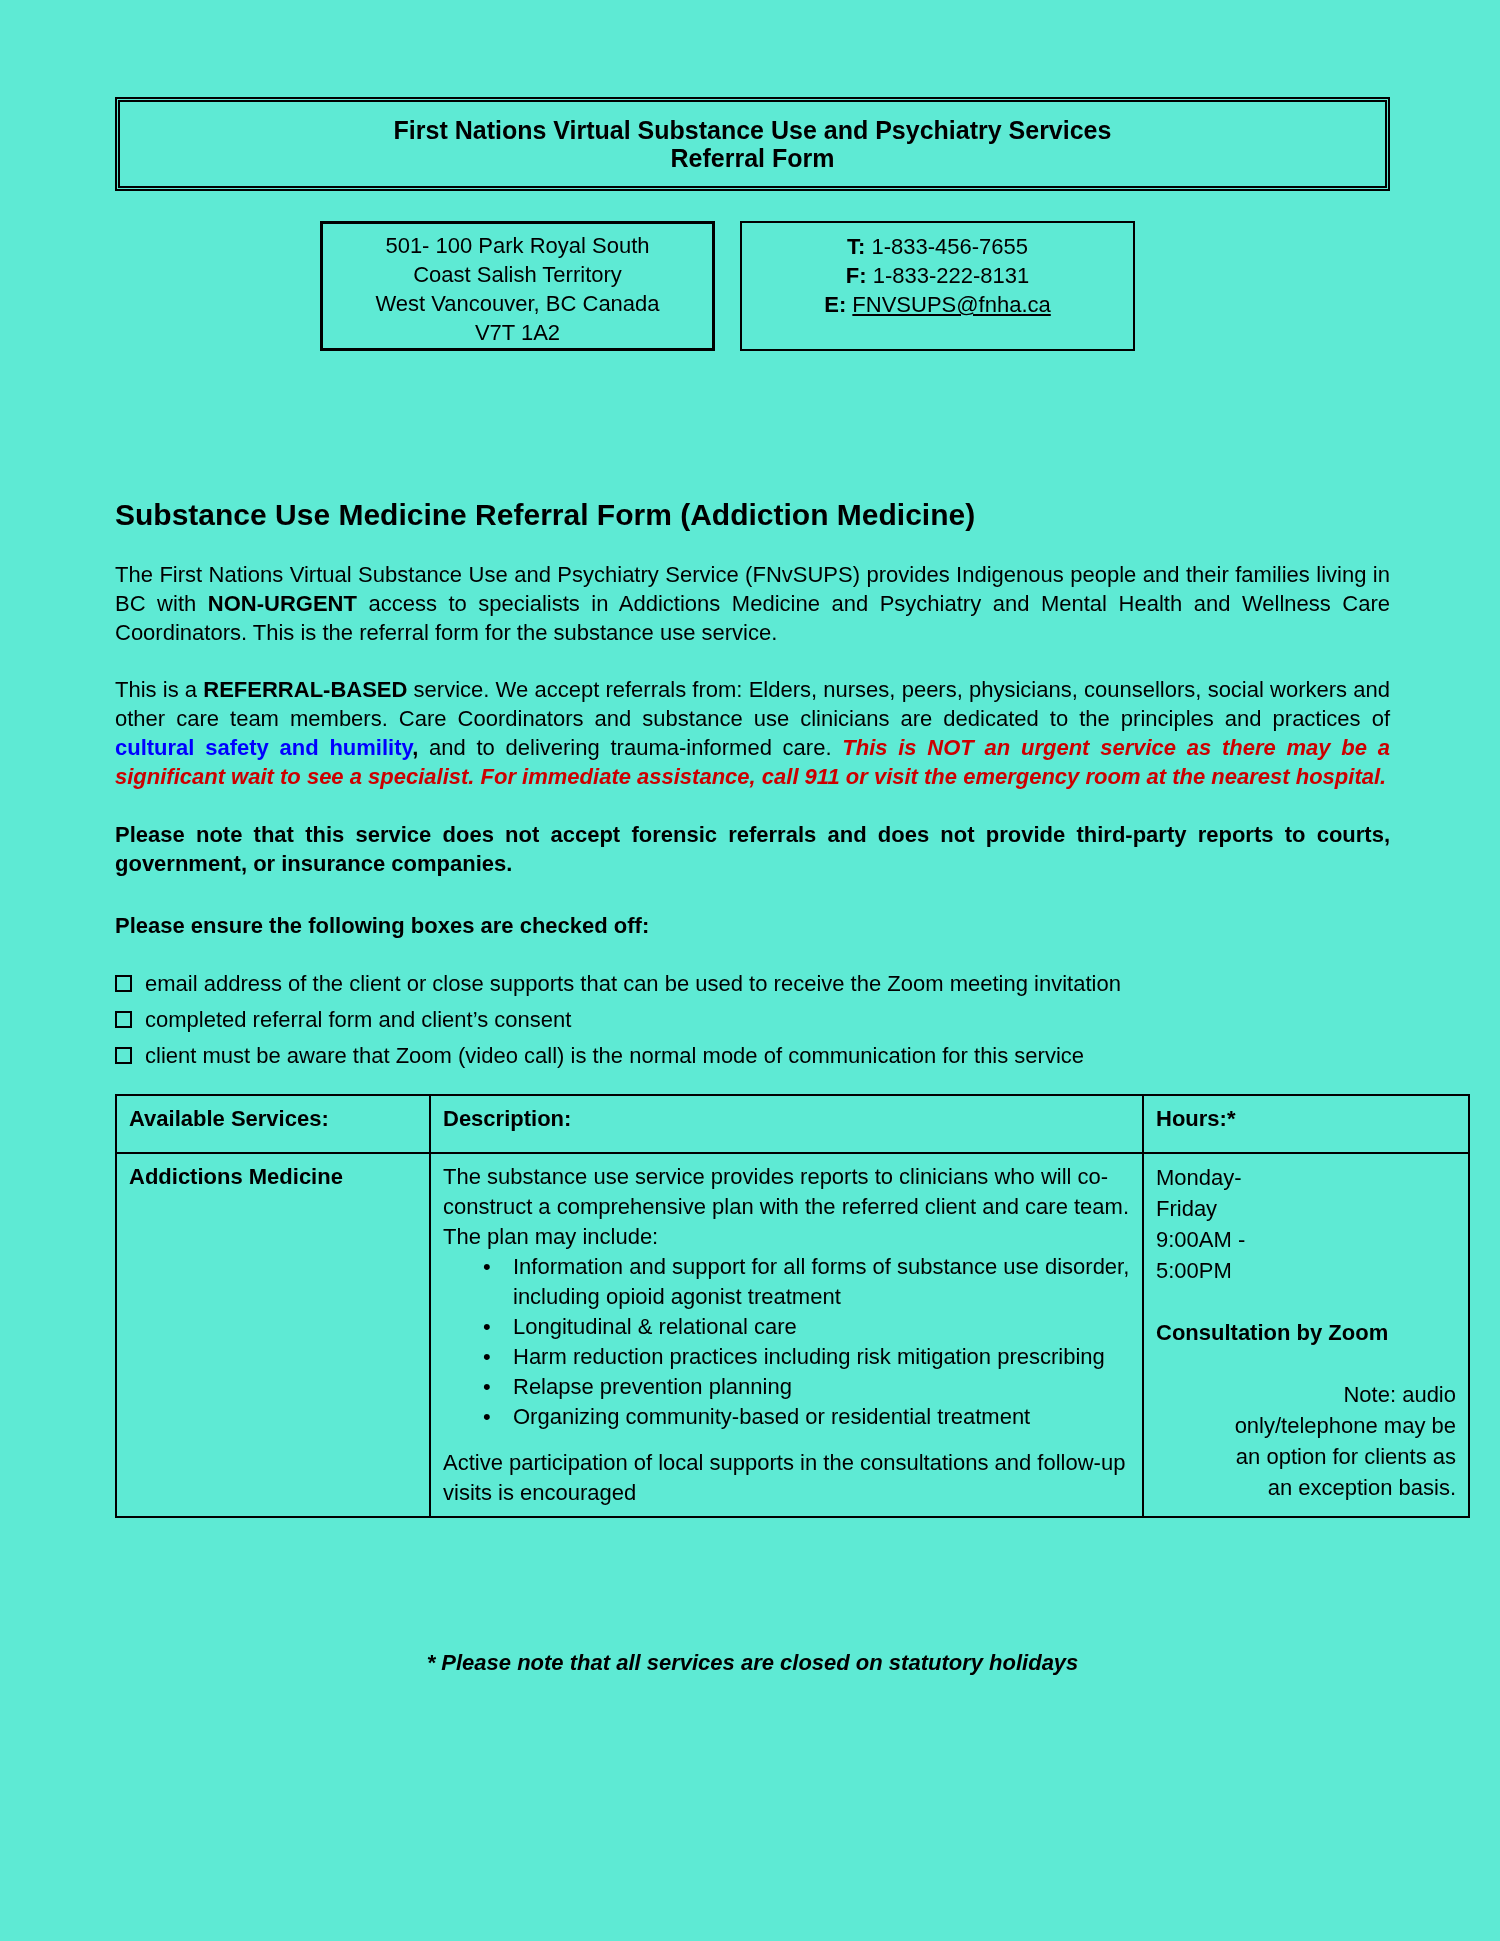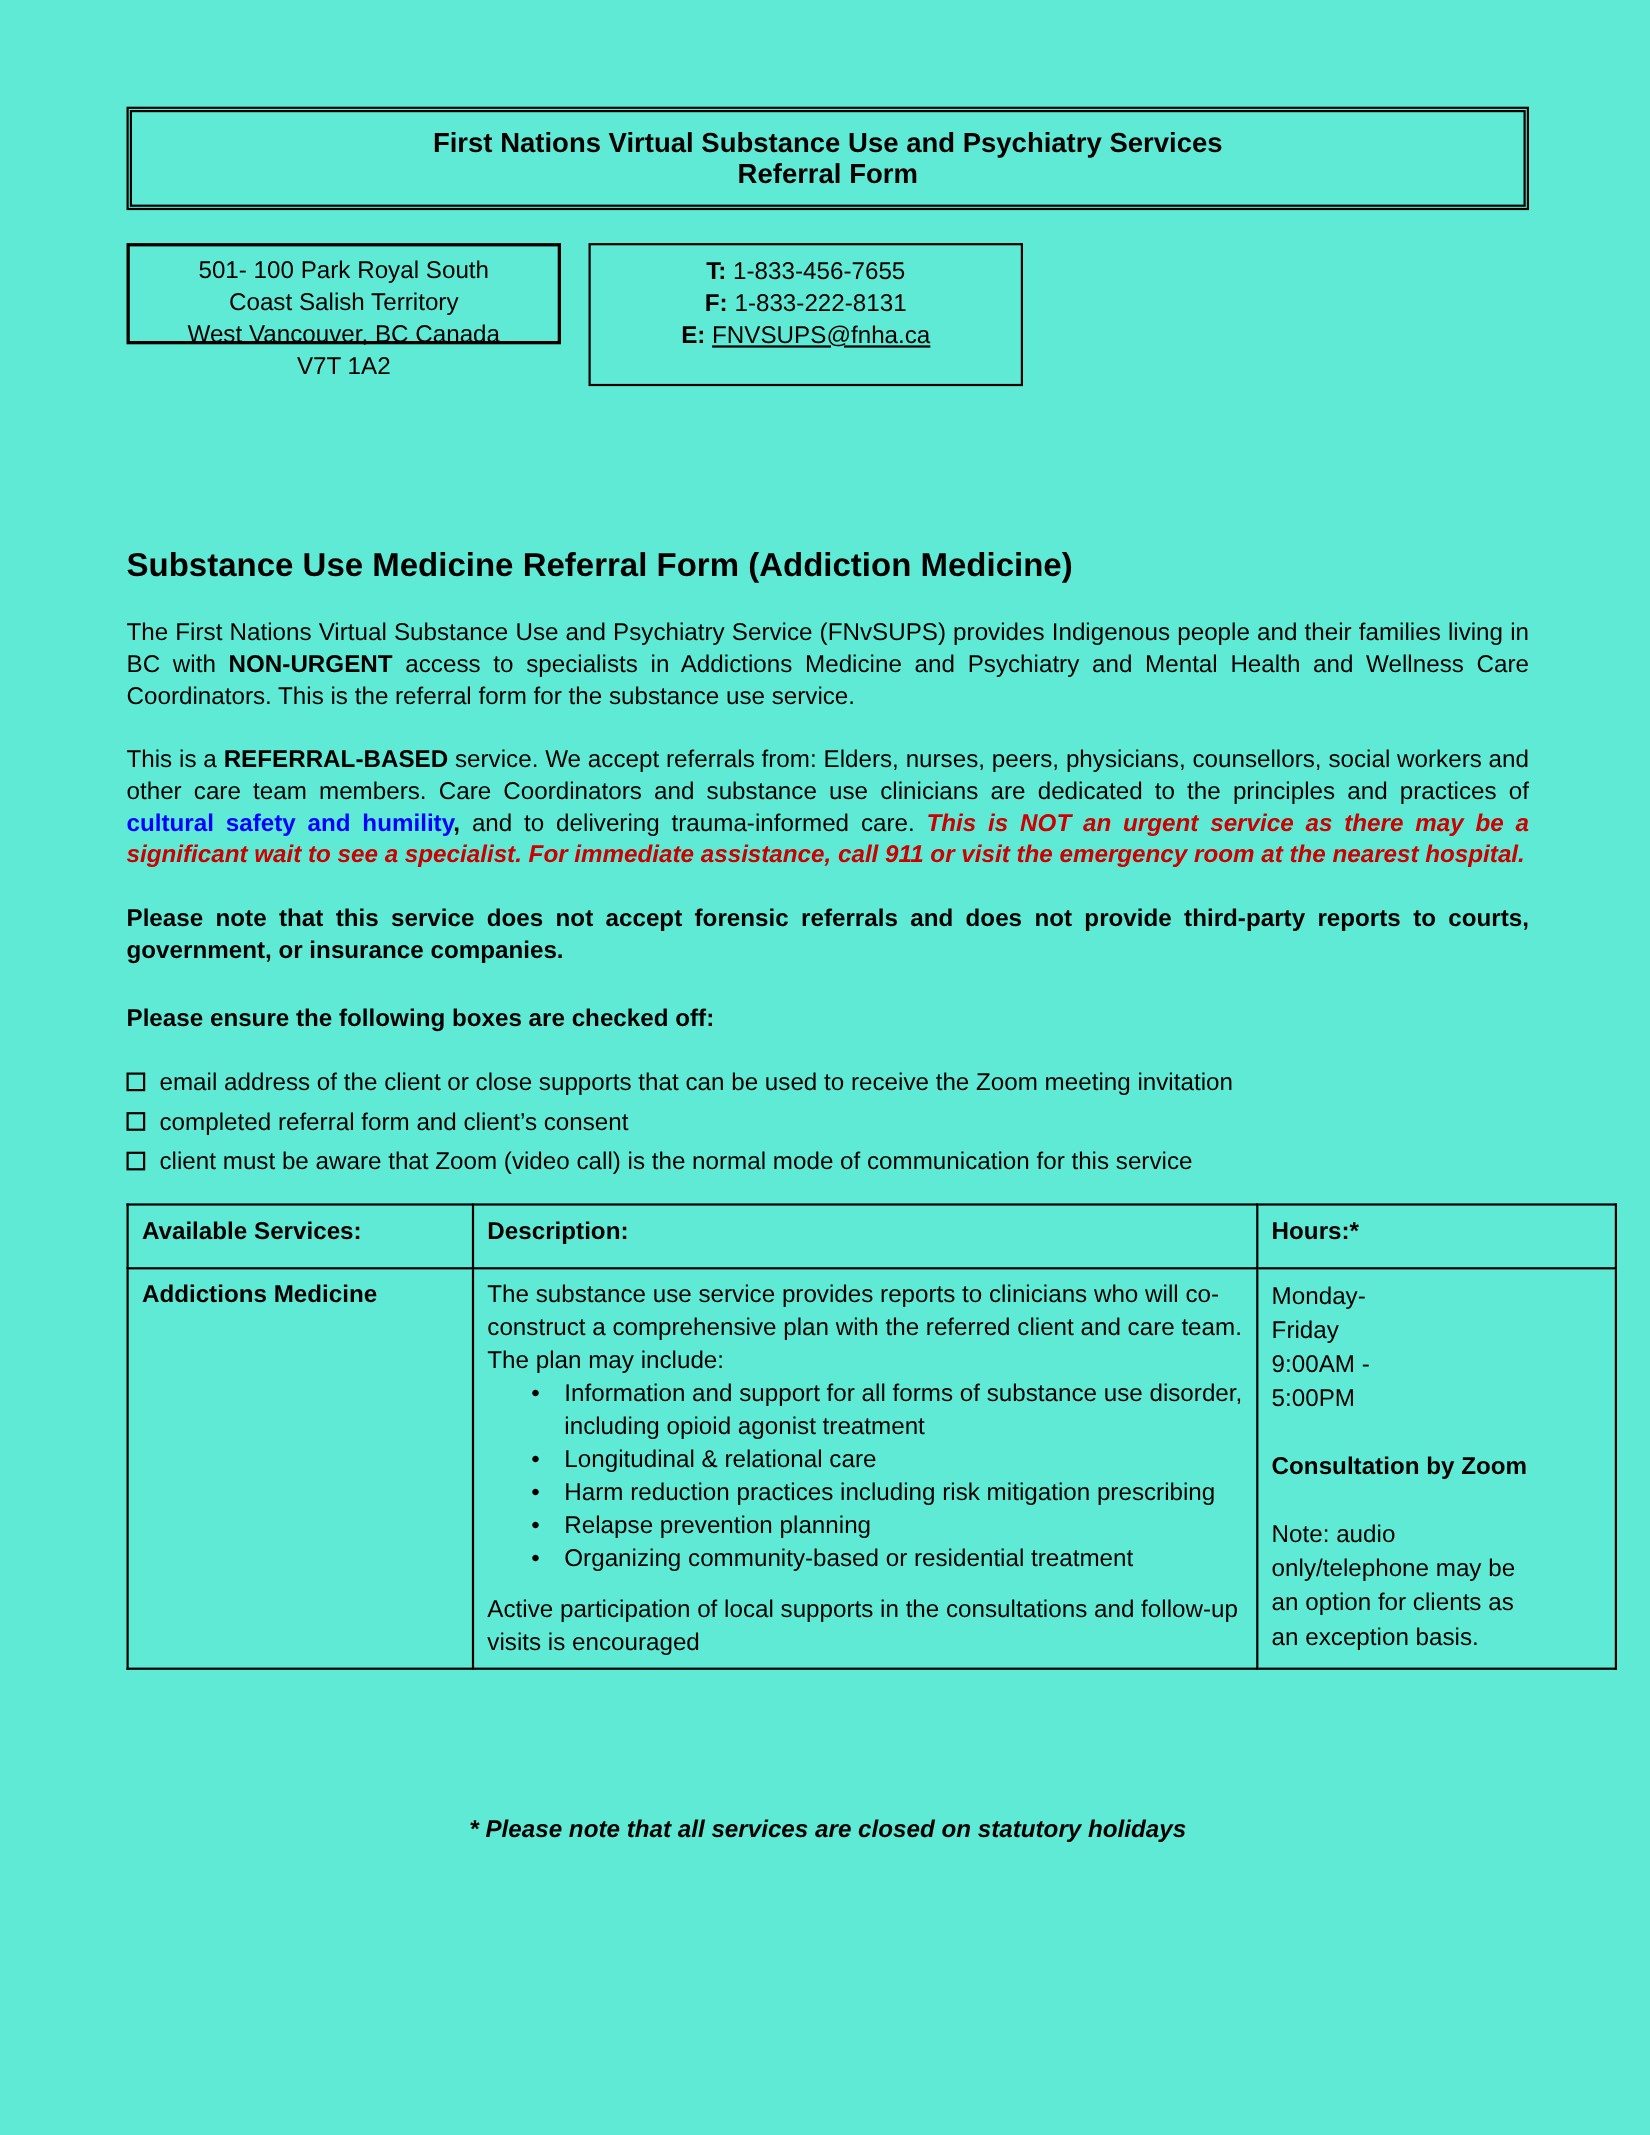--- a/index.html
+++ b/index.html
@@ -13,21 +13,21 @@
 
   
   .title-box {
     margin-top:97px; border:5px double #000; text-align:center;
     font-weight:bold; font-size:25px; line-height:28px; padding:14px 10px;
   }
 
   
   .org-row { display:flex; margin-top:30px; }
   .addr-box {
-    width:395px; height:92px; box-sizing:border-box;
+    margin-left:205px; width:395px; height:130px; box-sizing:border-box;
     border:3px solid #000; text-align:center; padding-top:7px; line-height:29px;
   }
   .contact-box {
     margin-left:25px; width:395px; height:130px; box-sizing:border-box;
     border:2px solid #000; text-align:center; padding-top:9px; line-height:29px;
   }
   .contact-box b { font-weight:bold; }
   .email-link { color:#000; text-decoration:underline; cursor:pointer; }
 
   
@@ -59,21 +59,21 @@
   th.col-desc, td.col-desc { width:687px; }
   th.col-hours, td.col-hours { width:300px; }
   table.services th { font-weight:bold; height:40px; }
   td.col-svc { font-weight:bold; }
   ul.desc-bullets { margin:0; padding:0; list-style:none; }
   ul.desc-bullets li { position:relative; padding-left:70px; }
   ul.desc-bullets li::before { content:"\2022"; position:absolute; left:40px; }
   .desc-outro { margin-top:16px; }
   .hours-line { line-height:31px; }
   .hours-consult { font-weight:bold; margin-top:31px; line-height:31px; }
-  .hours-note { margin-top:31px; }
+  .hours-note { margin-top:31px;text-align:right; }
 
   .footnote {
     margin-top:130px; text-align:center; font-weight:bold; font-style:italic; font-size:22px;
   }
 </style>
 </head>
 <body>
 
 <div class="page">
   <div class="inner">

